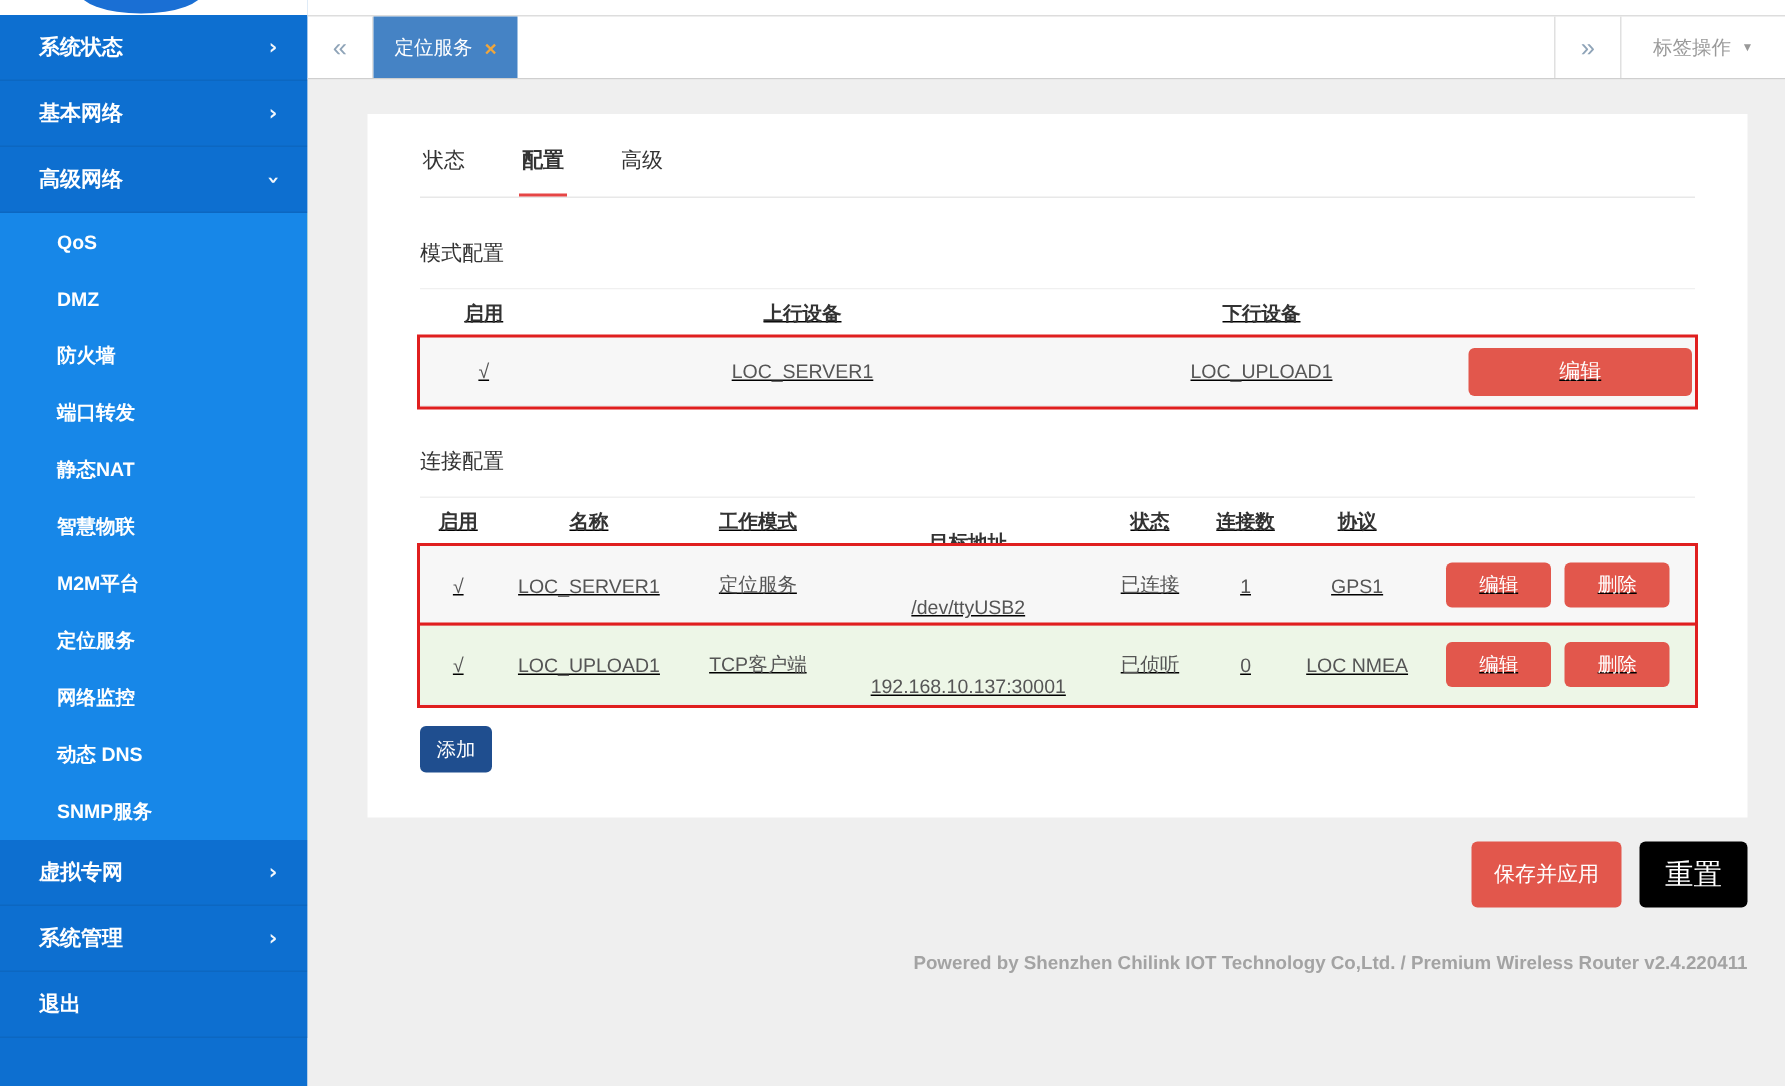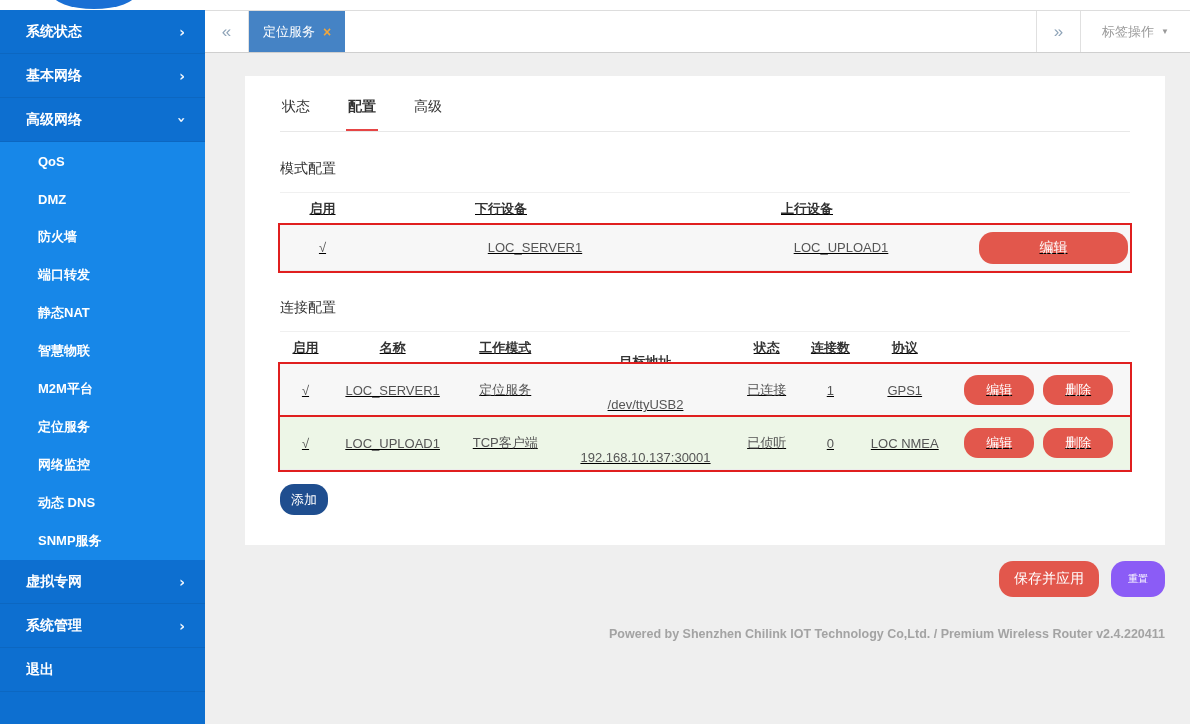--- a/index.html
+++ b/index.html
@@ -45,28 +45,28 @@
   .tr.row.green { background:#edf6e7; }
   .annotated { outline:2px solid #e01f1f; outline-offset:0px; position:relative; z-index:2; }
   .td { text-align:center; padding:4px 2px; }
 
   
   .m1{width:10%;} .m2{width:40%;} .m3{width:32%;} .m4{width:18%; display:flex; justify-content:center;}
   
   .c1{width:6%;} .c2{width:14.5%;} .c3{width:12%;} .c4{width:21%;margin-top:29px;} .c5{width:7.5%;} .c6{width:7.5%;} .c7{width:10%;}
   .c8{width:21.5%; display:flex; justify-content:center; gap:9px;}
 
-  .btn { border:none; color:#fff; border-radius:14px; cursor:pointer; font-family:inherit; }
+  .btn { border:none; color:#fff; border-radius:4px; cursor:pointer; font-family:inherit; }
   .btn-edit-wide { background:#e2574c; width:150px; height:32px; font-size:14px; }
   .btn-sm { background:#e2574c; width:70px; height:30px; font-size:13px; }
   .btn-add { background:#1f4e8f; width:48px; height:31px; font-size:13px; margin-top:14px; }
 
   .actions { display:flex; justify-content:flex-end; gap:12px; margin:16px 25px 0 0; }
   .btn-save { background:#e2574c; padding:9px 15px; font-size:14px; }
-  .btn-reset { background:#8b5cf6; padding:9px 17px; font-size:10px; }
+  .btn-reset { background:#000000; padding:9px 17px; font-size:19px; }
 
   .footer { margin:30px 25px 0 0; text-align:right; color:#a3a3a3; font-size:12.5px; font-weight:bold;padding-left:24px; }
 </style>
 </head>
 <body>
 
 <div class="app">
 
   <aside class="sidebar">
     <div class="logo-strip">
@@ -163,22 +163,22 @@
           <div class="page-tab">状态</div>
           <div class="page-tab active">配置</div>
           <div class="page-tab">高级</div>
         </div>
 
         
         <div class="section-title">模式配置</div>
         <div class="tbl">
           <div class="tr head">
             <div class="td m1">启用</div>
+            <div class="td m2">上行设备</div>
             <div class="td m3">下行设备</div>
-            <div class="td m2">上行设备</div>
             <div class="td m4"></div>
           </div>
           <div class="tr row annotated">
             <div class="td m1">√</div>
             <div class="td m2">LOC_SERVER1</div>
             <div class="td m3">LOC_UPLOAD1</div>
             <div class="td m4">
               <button class="btn btn-edit-wide">编辑</button>
             </div>
           </div>

